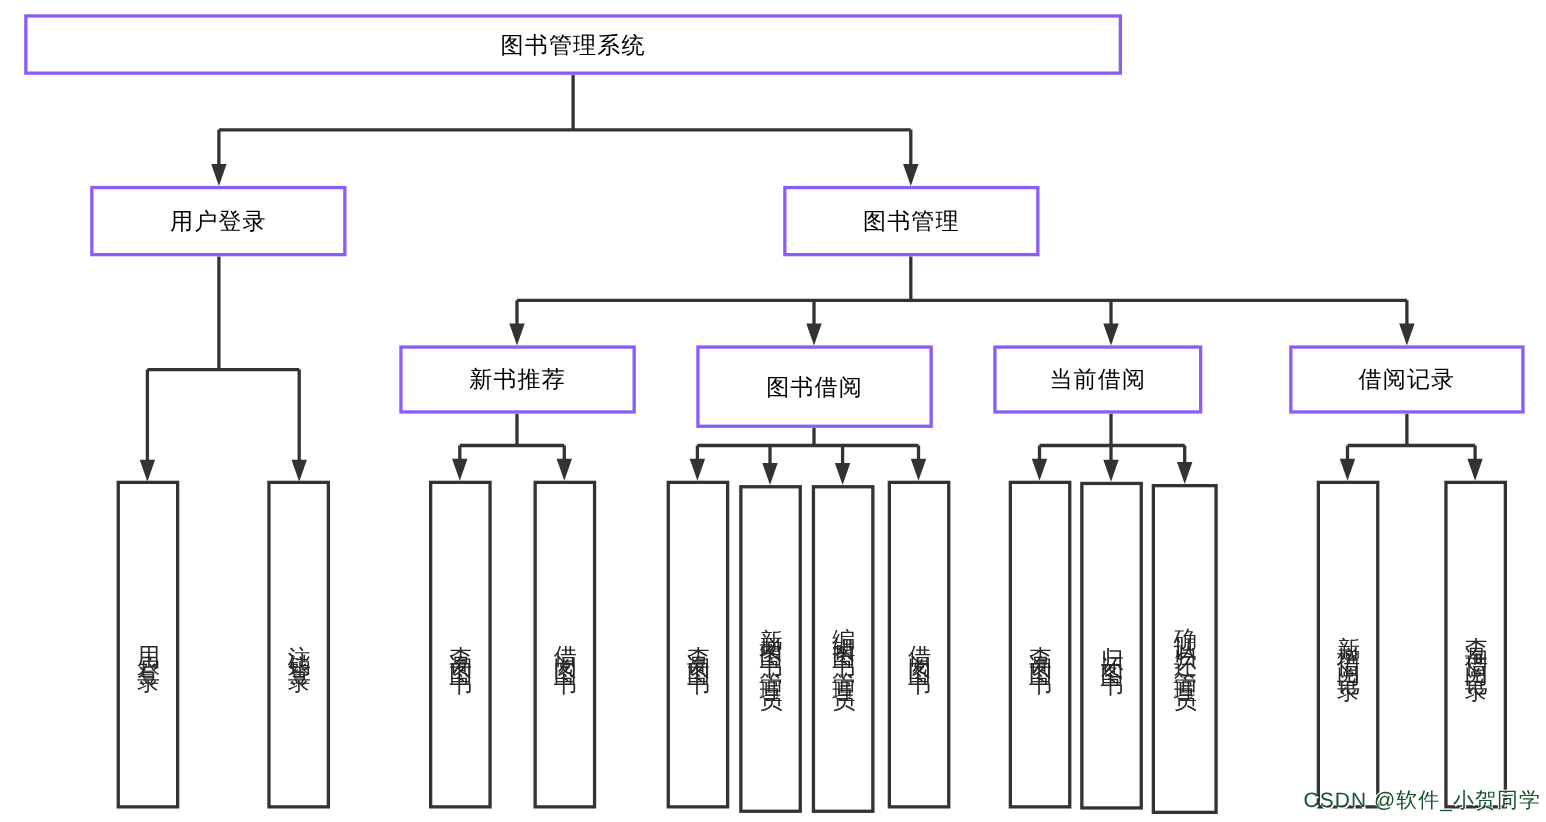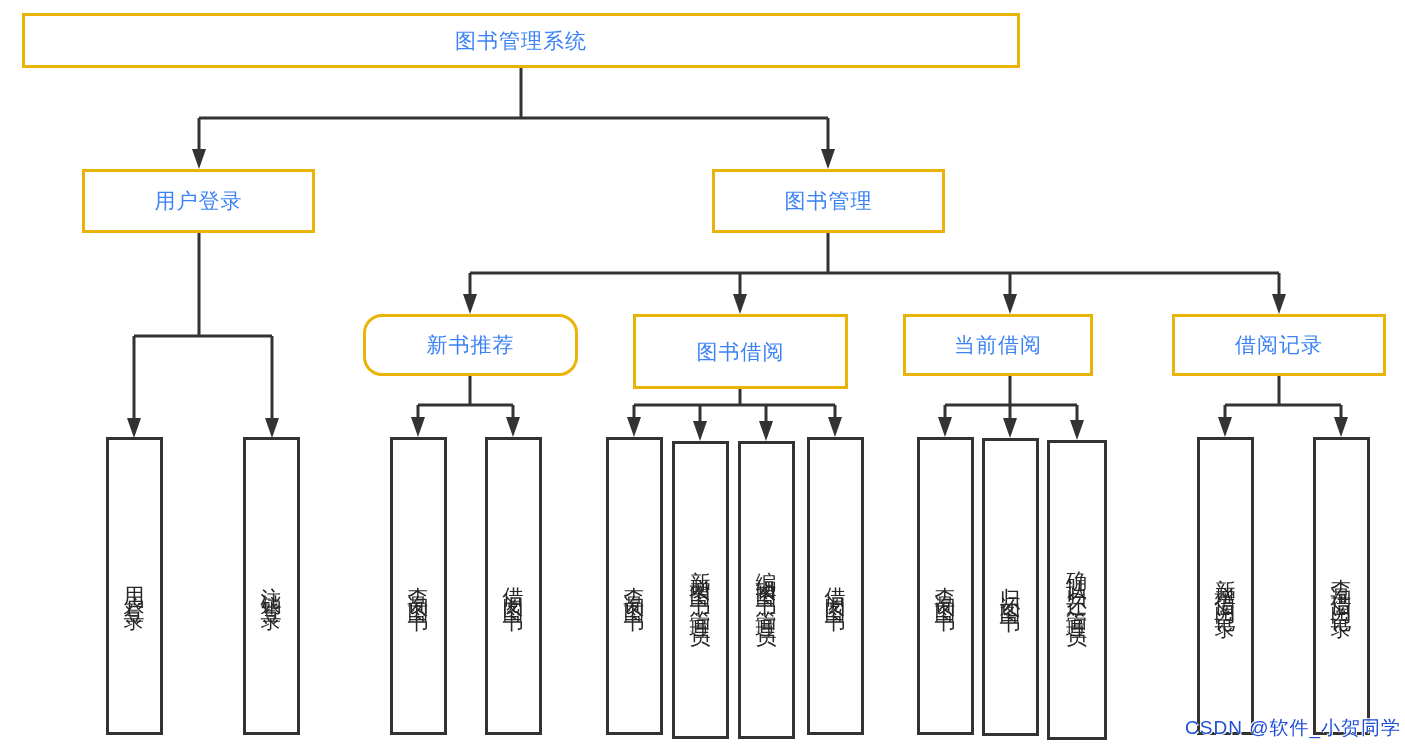--- a/index.html
+++ b/index.html
@@ -12,27 +12,27 @@
     background: #ffffff;
     overflow: hidden;
   }
   svg.connectors {
     position: absolute;
     left: 0; top: 0;
     width: 1405px; height: 747px;
   }
   .box {
     position: absolute;
-    border: 3px solid #eab308;
+    border: 3px solid #8b5cf6;
     background: #ffffff;
     display: flex;
     align-items: center;
     justify-content: center;
     font-size: 21px;
-    color: #3b82f6;
+    color: #000000;
     letter-spacing: 1px;
   }
   .vbox {
     position: absolute;
     width: 57px;
     top: 437px;
     height: 298px;
     border: 3px solid #333333;
     background: #ffffff;
     display: flex;
@@ -46,21 +46,21 @@
     line-height: 1;
     letter-spacing: 8px;
     color: #262626;
     white-space: nowrap;
   }
   .watermark {
     position: absolute;
     right: 4px;
     top: 715px;
     font-size: 19px;
-    color: #1d4ed8;
+    color: #14532d;
     text-shadow: 1px 1px 0 #ffffff, -1px -1px 0 #ffffff;
     letter-spacing: 1px;
   }
 </style>
 </head>
 <body>
 
 <div class="canvas">
 
   <svg class="connectors" viewBox="0 0 1405 747" xmlns="http://www.w3.org/2000/svg">
@@ -81,21 +81,21 @@
          M938 417L952 417L945 437Z M1003 418L1017 418L1010 438Z
          M1070 420L1084 420L1077 440Z M1218 417L1232 417L1225 437Z
          M1334 417L1348 417L1341 437Z"></path>
   </svg>
 
   <div class="box" style="left:22px; top:13px; width:998px; height:55px;">图书管理系统</div>
 
   <div class="box" style="left:82px; top:169px; width:233px; height:64px;">用户登录</div>
   <div class="box" style="left:712px; top:169px; width:233px; height:64px;">图书管理</div>
 
-  <div class="box" style="left:363px; top:314px; width:215px; height:62px;border-radius:19px;">新书推荐</div>
+  <div class="box" style="left:363px; top:314px; width:215px; height:62px;">新书推荐</div>
   <div class="box" style="left:633px; top:314px; width:215px; height:75px;">图书借阅</div>
   <div class="box" style="left:903px; top:314px; width:190px; height:62px;">当前借阅</div>
   <div class="box" style="left:1172px; top:314px; width:214px; height:62px;">借阅记录</div>
 
   <div class="vbox" style="left:106px;">
     <span class="vtext">用户登录</span>
   </div>
   <div class="vbox" style="left:243px;">
     <span class="vtext">注销登录</span>
   </div>

